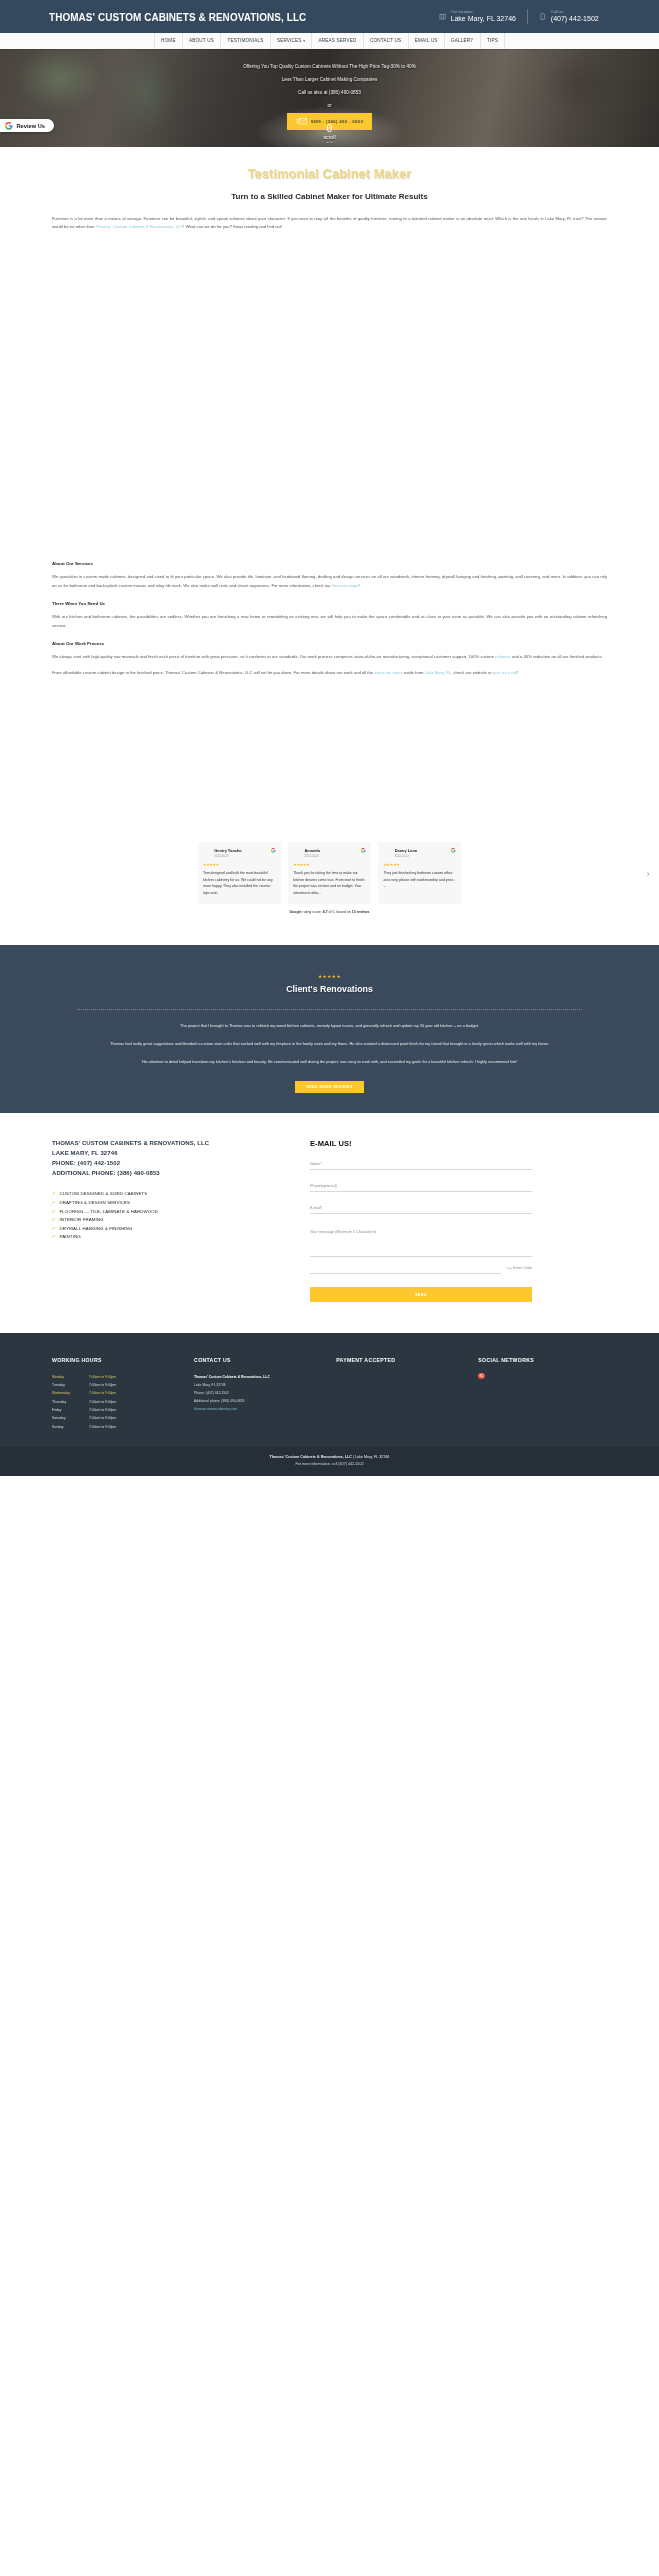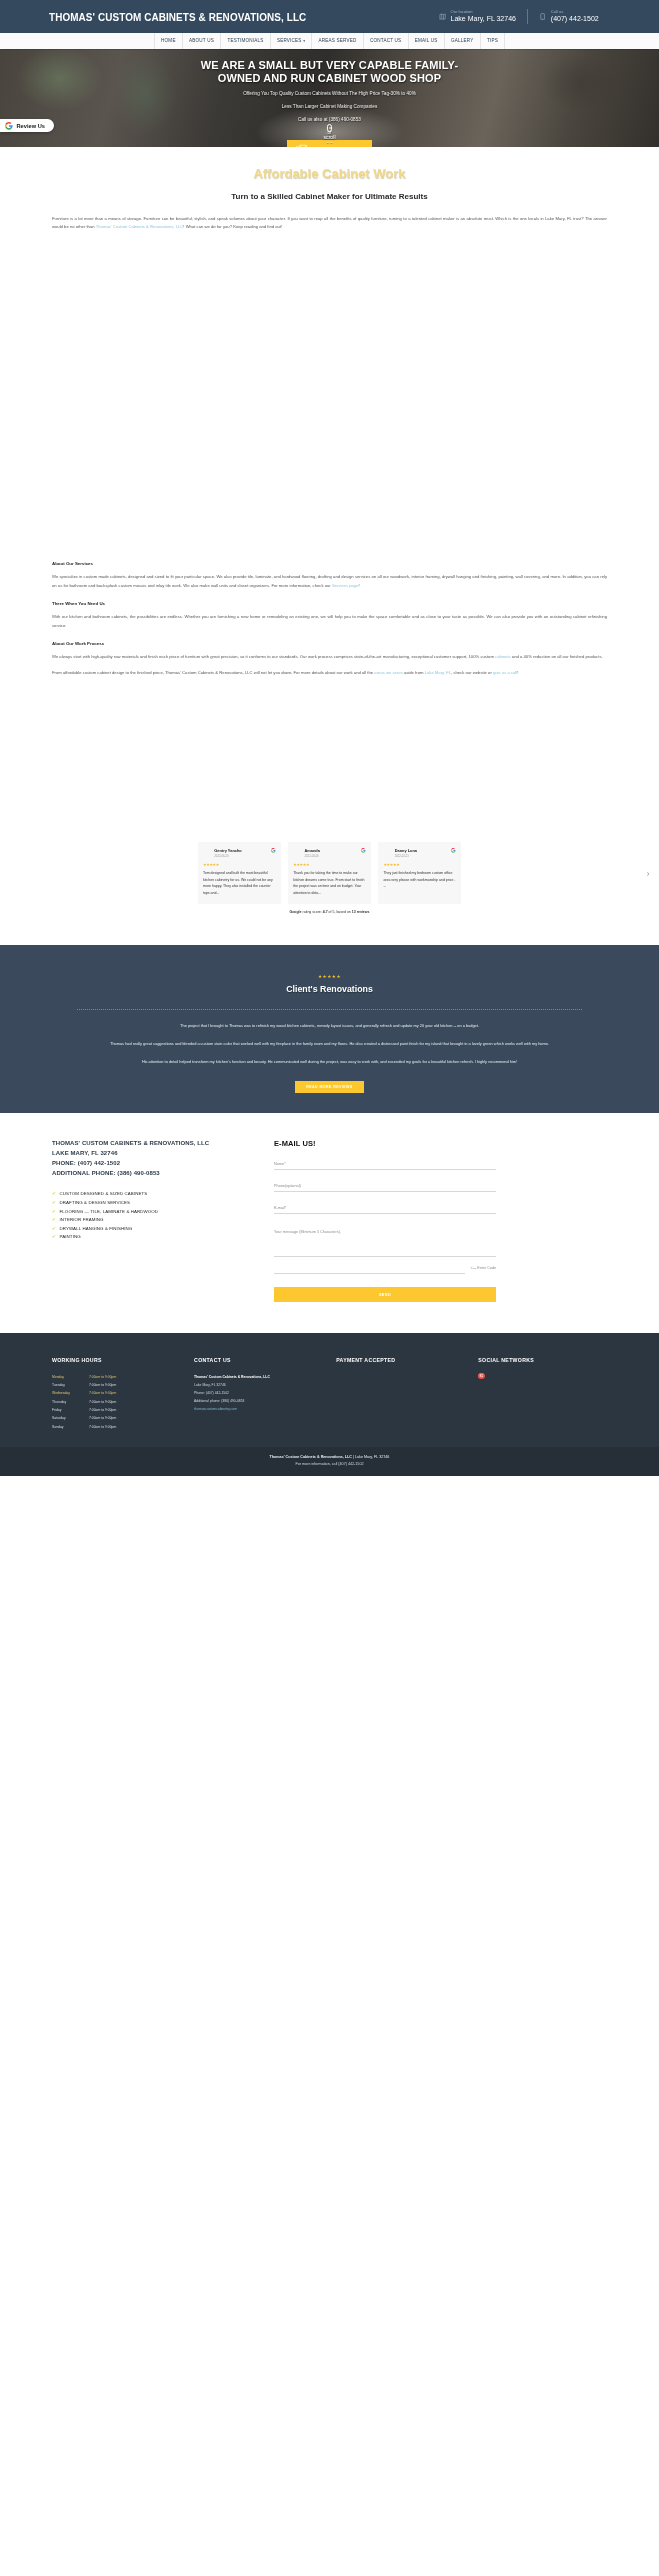--- a/index.html
+++ b/index.html
@@ -279,20 +279,21 @@
     margin-top: 5.2px;
     border: none;
     cursor: pointer;
     text-decoration: none;
   }
 
   
   .contact-sec {
     display: flex;
     padding: 26px 52px 31px;
+    gap: 36px;
     background: #fff;
   }
   .ci-left { width: 222px; }
   .ci-title {
     font-size: 6px;
     font-weight: bold;
     color: #2d3a48;
     line-height: 1.62;
     letter-spacing: 0.1px;
   }
@@ -450,21 +451,20 @@
   <a href="#">
       <span>GALLERY</span>
     </a>
   <a href="#">
       <span>TIPS</span>
     </a>
 </nav>
 
 <section class="hero">
   <div class="hero-inner">
-    <h1>WE ARE A SMALL BUT VERY CAPABLE FAMILY-OWNED AND RUN CABINET WOOD SHOP</h1>
     <p>Offering You Top Quality Custom Cabinets Without The High Price Tag-30% to 40%</p>
     <p>Less Than Larger Cabinet Making Companies</p>
     <p>Call us also at (386) 490-0853</p>
     <p>or</p>
     <a href="#" class="sms-btn">
       <svg class="sms-ico" viewBox="0 0 32 22" fill="none" stroke="#fff" stroke-width="1.8">
         <rect x="10" y="3" width="20" height="16" rx="1.2"></rect>
         <path d="M10 4l10 8 10-8"></path>
         <line x1="0" y1="7" x2="7" y2="7"></line>
           <line x1="2" y1="11" x2="7" y2="11"></line>
@@ -488,21 +488,21 @@
       <path fill="#4285F4" d="M46.98 24.55c0-1.57-.15-3.09-.38-4.55H24v9.02h12.94c-.58 2.96-2.26 5.48-4.78 7.18l7.73 6c4.51-4.18 7.09-10.36 7.09-17.65z"></path>
       <path fill="#FBBC05" d="M10.53 28.59c-.48-1.45-.76-2.99-.76-4.59s.27-3.14.76-4.59l-7.98-6.19C.92 16.46 0 20.12 0 24c0 3.88.92 7.54 2.56 10.78l7.97-6.19z"></path>
       <path fill="#34A853" d="M24 48c6.48 0 11.93-2.13 15.89-5.81l-7.73-6c-2.15 1.45-4.92 2.3-8.16 2.3-6.26 0-11.57-4.22-13.47-9.91l-7.98 6.19C6.51 42.62 14.62 48 24 48z"></path>
     </svg>
     <span>Review Us</span>
   </div>
 </section>
 
 <section class="section">
   <div class="wrap">
-    <h2 class="sec-title">Affordable Cabinet Work</h2>
+    <h2 class="sec-title">Testimonial Cabinet Maker</h2>
     <h3 class="sec-sub">Turn to a Skilled Cabinet Maker for Ultimate Results</h3>
     <p class="body-text">
       <span>Furniture is a lot more than a means of storage. Furniture can be beautiful, stylish, and speak volumes about your character. If you want to reap all the benefits of quality furniture, turning to a talented cabinet maker is an absolute must. Which is the one locals in Lake Mary, FL trust? The answer would be no other than </span><a href="#" class="lnk">Thomas' Custom Cabinets &amp; Renovations, LLC</a><span>! What can we do for you? Keep reading and find out!</span>
     </p>
   </div>
 
   <div class="gap-photo"></div>
 
   <div class="wrap">
     <h4 class="sub-head">About Our Services</h4>

